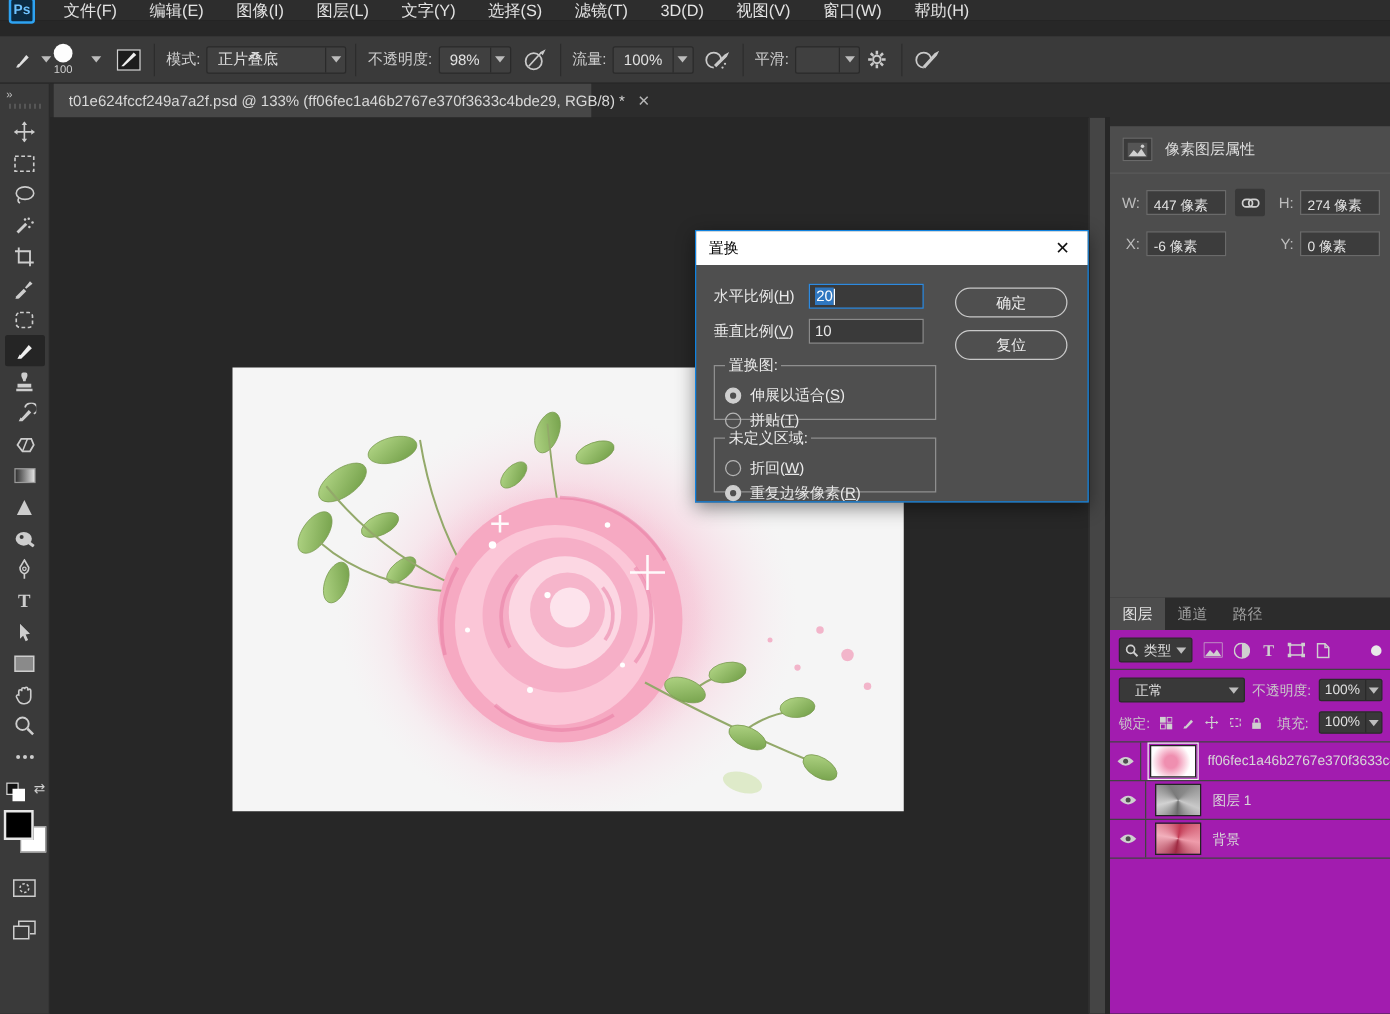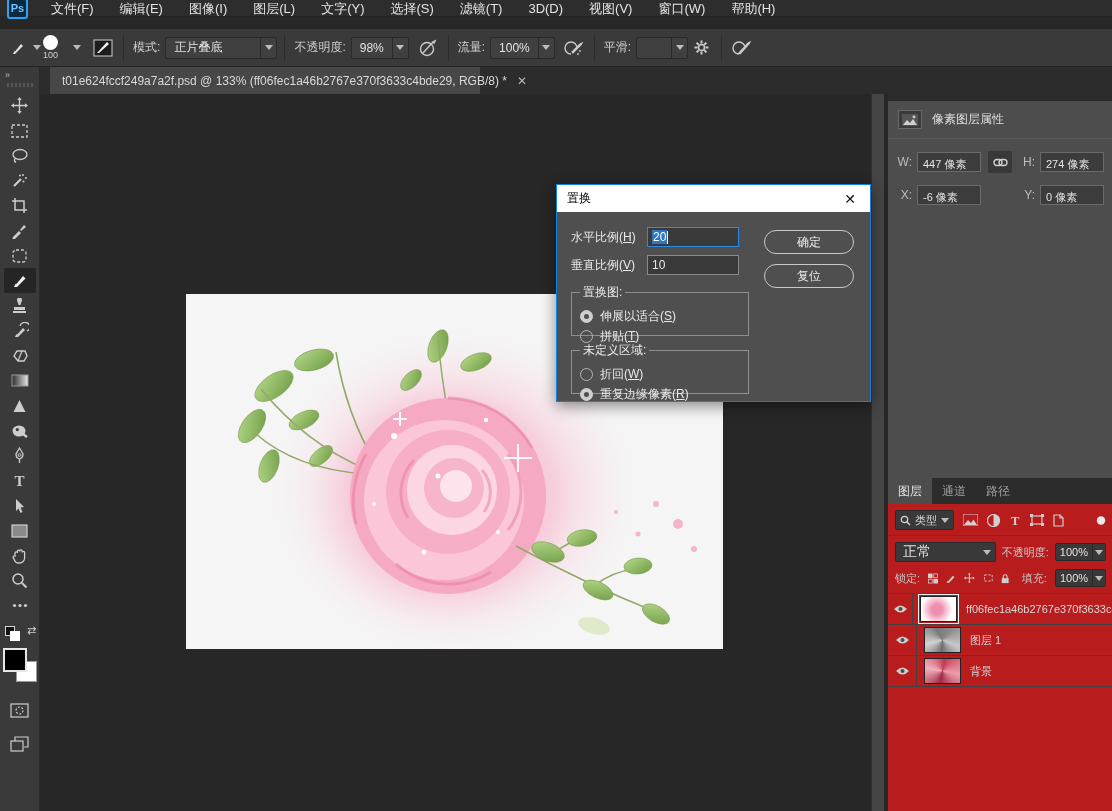--- a/index.html
+++ b/index.html
@@ -41,21 +41,21 @@
   .swatch-mini { position:relative; width:20px; height:16px; align-self:flex-start; margin:8px 0 0 5px; }
   .swatch-mini .f { position:absolute; left:0; top:0; width:10px; height:10px; background:#111; border:1px solid #d8d8d8; }
   .swatch-mini .b { position:absolute; left:5px; top:5px; width:10px; height:10px; background:#fff; }
   .swap-arrows { position:absolute; left:22px; top:-2px; color:#cfcfcf; font-size:11px; }
   .swatch-big { position:relative; width:34px; height:34px; margin-top:6px; }
   .swatch-big .f { position:absolute; left:0; top:0; width:24px; height:24px; background:#000; border:2px solid #e6e6e6; }
   .swatch-big .b { position:absolute; left:13px; top:13px; width:21px; height:21px; background:#fff; border:1px solid #999; }
 
   
   .tabbar { position:absolute; left:40px; top:67px; width:848px; height:27px; background:#2c2c2c; display:flex; }
-  .doc-tab { margin-left:10px; height:27px; max-width:430px; background:#474747; display:flex; align-items:center;
+  .doc-tab { margin-left:3px; height:27px; max-width:430px; background:#474747; display:flex; align-items:center;
     padding:0 10px 0 12px; gap:10px; }
   .doc-tab .t { font-size:12px; color:#d9d9d9; white-space:nowrap; }
   .doc-tab .x { color:#b5b5b5; font-size:12px; }
 
   
   .workarea { position:absolute; left:40px; top:94px; width:848px; height:717px; background:#272727; overflow:hidden; }
   .vscroll { position:absolute; left:831px; top:0; width:13px; height:717px; background:#454545; border-left:1px solid #303030; }
   .canvas { position:absolute; left:146px; top:200px; width:537px; height:355px; background:#f5f5f5; }
 
   
@@ -92,27 +92,27 @@
   .props-head .thumb-ic { width:24px; height:19px; background:#3a3a3a; border:1px solid #6a6a6a; display:flex; align-items:center; justify-content:center; }
   .props-head .t { font-size:12px; color:#dedede; }
   .dimrow { display:flex; align-items:center; margin:12px 0 0 8px; gap:5px; }
   .dimrow .dl { color:#bdbdbd; font-size:12px; width:16px; text-align:right; }
   .dimfield { width:64px; height:20px; background:#3c3c3c; border:1px solid #6a6a6a; color:#e4e4e4;
     font-size:11px; display:flex; padding:4px 5px; }
   .linkbtn { width:24px; height:22px; background:#383838; border-radius:2px; display:flex; align-items:center; justify-content:center; margin:0 2px; }
 
   
   .ltabs { position:absolute; left:0; top:411px; width:224px; height:26px; display:flex; background:#2c2c2c; }
-  .layers { position:absolute; left:0; top:437px; width:224px; height:307px; background:#b91c1c; }
+  .layers { position:absolute; left:0; top:437px; width:224px; height:307px; background:#a21caf; }
   .filterrow { display:flex; align-items:center; gap:9px; padding:6px 6px 5px 7px; border-bottom:1px solid #424242; }
   .kind-dd { display:flex; align-items:center; height:20px; background:#393939; border:1px solid #2a2a2a; border-radius:2px; padding:0 4px; gap:4px; }
   .kind-dd .kt { font-size:11px; color:#dcdcdc; }
   .blendrow { display:flex; align-items:center; padding:6px 6px 5px 7px; gap:6px; }
   .blend-dd { display:flex; align-items:stretch; height:20px; width:108px; background:#393939; border:1px solid #2a2a2a; border-radius:2px; }
-  .blend-dd .dd-val { flex:1; padding:0 7px; display:flex; align-items:center; font-size:14px; color:#e0e0e0; }
+  .blend-dd .dd-val { flex:1; padding:0 12px; display:flex; align-items:center; font-size:11px; color:#e0e0e0; }
   .blend-dd .dd-btn { width:15px; display:flex; align-items:center; justify-content:center; }
   .minifield { display:flex; align-items:stretch; height:18px; background:#393939; border:1px solid #2a2a2a; border-radius:2px; }
   .minifield .v { padding:0 4px; font-size:11px; color:#e0e0e0; display:flex; align-items:center; }
   .minifield .dd-btn { width:13px; border-left:1px solid #2a2a2a; display:flex; align-items:center; justify-content:center; }
   .lockrow { display:flex; align-items:center; padding:2px 6px 6px 7px; gap:8px; border-bottom:1px solid #424242; }
   .rp-label { font-size:11px; color:#c9c9c9; white-space:nowrap; }
   .layer-row { display:flex; align-items:center; height:31px; border-bottom:1px solid #424242; }
   .eye-cell { width:29px; align-self:stretch; display:flex; align-items:center; justify-content:center; border-right:1px solid #424242; }
   .lthumb { width:37px; height:26px; margin:0 9px 0 7px; border:1px solid #222; flex:none; }
   .lthumb.sel { outline:1px solid #f0f0f0; outline-offset:1px; }

